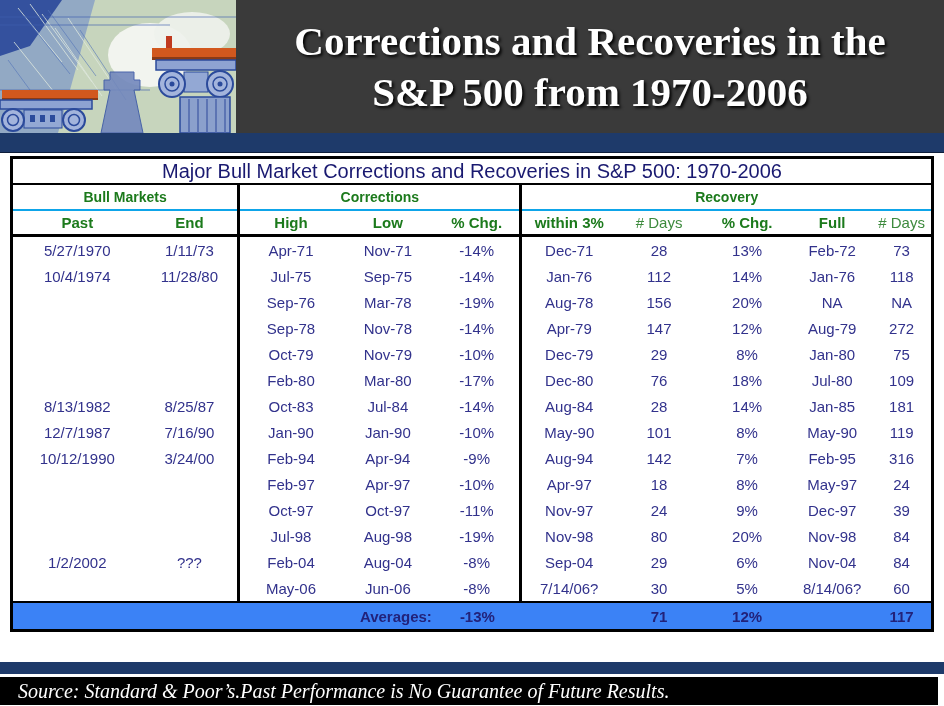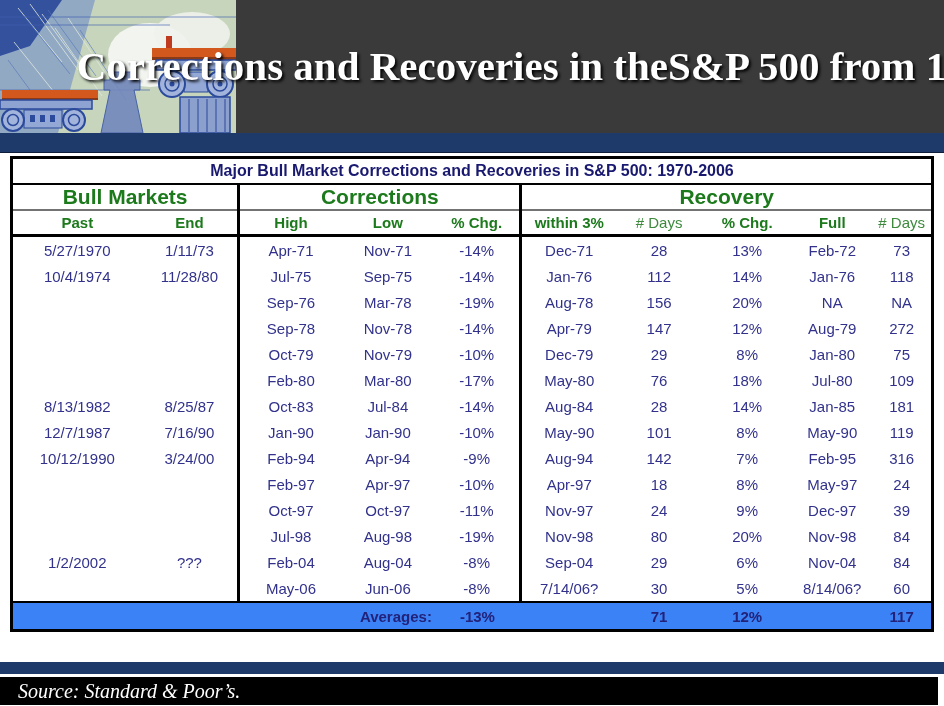--- a/index.html
+++ b/index.html
@@ -14,21 +14,21 @@
 
   
   .artwork {
     position: absolute; left: 0; top: 0;
     width: 236px; height: 133px;
   }
   .banner {
     position: absolute; left: 236px; top: 0;
     width: 708px; height: 133px;
     background: #3a3a3a;
-    display: flex; flex-direction: row;
+    display: flex; flex-direction: column;
     align-items: center; justify-content: center;
     text-align: center;
   }
   .banner .line {
     color: #ffffff;
     font-family: "Liberation Serif", serif;
     font-weight: 700;
     font-size: 41px;
     line-height: 51px;
     text-shadow: 2px 2px 3px rgba(0,0,0,0.95);
@@ -46,33 +46,33 @@
   table.sp {
     border-collapse: collapse;
     table-layout: fixed;
     width: 924px;
     border: 3px solid #000;
   }
   table.sp th, table.sp td { padding: 0; overflow: hidden; white-space: nowrap; }
 
   .title-row th {
     height: 24px;
-    font-size: 16px;
-    font-weight: 700;
+    font-size: 20px;
+    font-weight: 400;
     color: #191970;
     text-align: center;
     border-bottom: 2px solid #000;
   }
   .group-row th {
     height: 24px;
-    font-size: 21px;
+    font-size: 14px;
     font-weight: 700;
     color: #1c7a1c;
     text-align: center;
-    border-bottom: 2px solid #737373;
+    border-bottom: 2px solid #0ea5e9;
   }
   .cols-row th {
     height: 23px;
     font-size: 15px;
     font-weight: 700;
     color: #1c7a1c;
     text-align: center;
     border-bottom: 3px solid #000;
   }
   .cols-row th.days { font-weight: 400; color: #3d8a3d; }
@@ -292,21 +292,21 @@
             <td>8%</td>
             <td>Jan-80</td>
             <td>75</td>
           </tr>
           <tr>
             <td></td>
             <td class="gend"></td>
             <td>Feb-80</td>
             <td>Mar-80</td>
             <td class="gend">-17%</td>
-            <td>May-80</td>
+            <td>Dec-80</td>
             <td>76</td>
             <td>18%</td>
             <td>Jul-80</td>
             <td>109</td>
           </tr>
           <tr>
             <td>8/13/1982</td>
             <td class="gend">8/25/87</td>
             <td>Oct-83</td>
             <td>Jul-84</td>
@@ -416,15 +416,16 @@
           <td>117</td>
         </tr>
       </tfoot>
     </table>
   </div>
 
   <div class="bottombar"></div>
 
   <div class="footer">
     <div class="src">Source: Standard &amp; Poor’s.</div>
+    <div class="disc">Past Performance is No Guarantee of Future Results.</div>
   </div>
 
 </div>
 
 </body></html>

